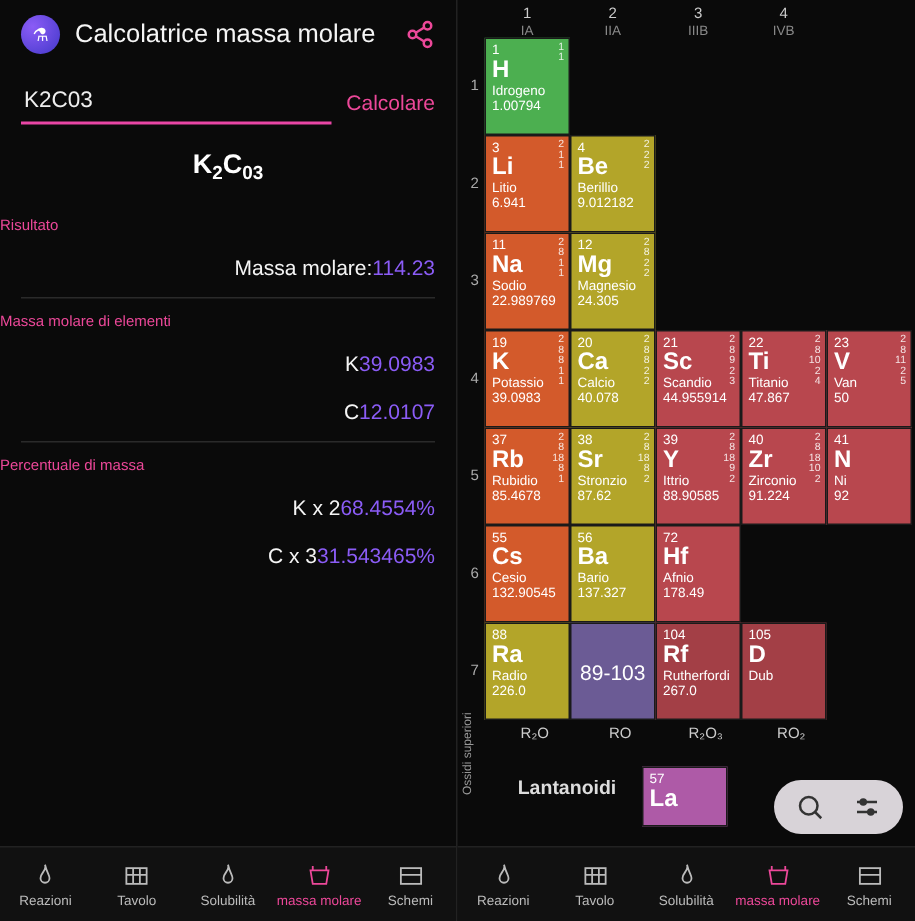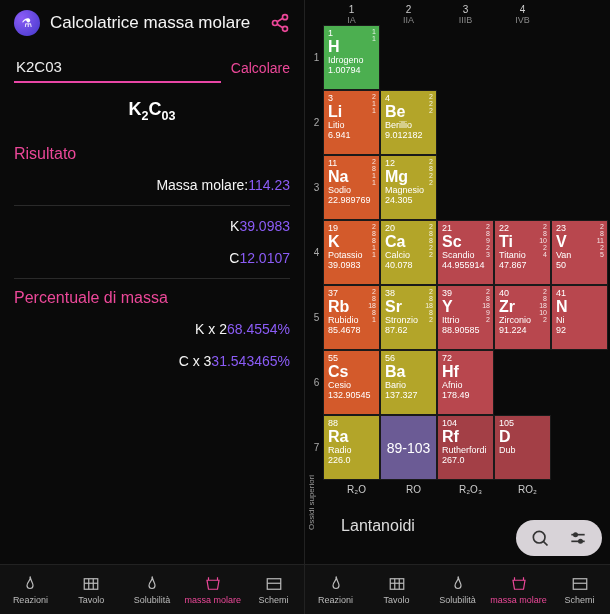--- a/index.html
+++ b/index.html
@@ -68,22 +68,22 @@
 .formula-display {
   text-align: center;
   font-size: 18px;
   font-weight: 700;
   padding: 12px 0 16px;
   color: #fff;
 }
 .formula-display sub { font-size: 0.7em; }
 .section-label {
   color: #ec4899;
-  font-size: 16px;
-  padding: 6px 14px;
+  font-size: 10px;
+  padding: 6px 0;
 }
 .row {
   display: flex;
   justify-content: flex-end;
   padding: 8px 14px;
   font-size: 14px;
 }
 .row .val { color: #8b5cf6; }
 .divider { height: 1px; background: #2a2a2a; margin: 4px 14px; }
 
@@ -182,23 +182,24 @@
   white-space: nowrap;
 }
 .lan-row {
   display: flex;
   padding-left: 18px;
   margin-top: 12px;
 }
 .lan-label-box {
   width: 100px;
   text-align: center;
-  font-size: 16px;
+  font-size: 13px;
   color: #ddd;
   padding-top: 6px;
+  font-weight: bold;
 }
 .fab-area {
   position: absolute;
   right: 8px;
   bottom: 58px;
   background: #d8d3d8;
   border-radius: 22px;
   padding: 8px 14px;
   display: flex;
   gap: 18px;
@@ -231,20 +232,21 @@
   <div class="formula-display">K<sub>2</sub>C<sub>03</sub></div>
 
   <div class="content-scroll">
     <div class="section-label">Risultato</div>
     <div class="row">
       <span>Massa molare:</span>
       <span class="val">114.23</span>
     </div>
     <div class="divider"></div>
 
+    <div class="section-label">Massa molare di elementi</div>
     <div id="element-rows">
         <div class="row">
           <span>K</span>
           <span class="val">39.0983</span>
         </div>
         <div class="row">
           <span>C</span>
           <span class="val">12.0107</span>
         </div>
       </div>
@@ -486,20 +488,24 @@
         </div>
       </div>
       <div class="oxide-row">
         <div class="oxide-cell">R₂O</div>
         <div class="oxide-cell">RO</div>
         <div class="oxide-cell">R₂O₃</div>
         <div class="oxide-cell">RO₂</div>
       </div>
       <div class="lan-row">
         <div class="lan-label-box">Lantanoidi</div>
+        <div class="cell c-lan" style="height:40px">
+          <div class="num">57</div>
+          <div class="sym">La</div>
+        </div>
       </div>
     </div>
 
   <div class="fab-area">
     <svg class="fab-icon" viewBox="0 0 24 24" fill="none" stroke="currentColor" stroke-width="2">
         <circle cx="11" cy="11" r="7"></circle>
         <line x1="21" y1="21" x2="16" y2="16"></line>
       </svg>
     <svg class="fab-icon" viewBox="0 0 24 24" fill="none" stroke="currentColor" stroke-width="2">
         <line x1="4" y1="8" x2="20" y2="8"></line>

